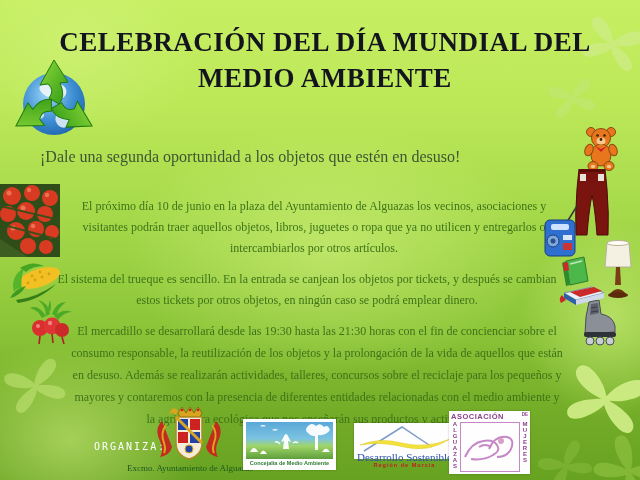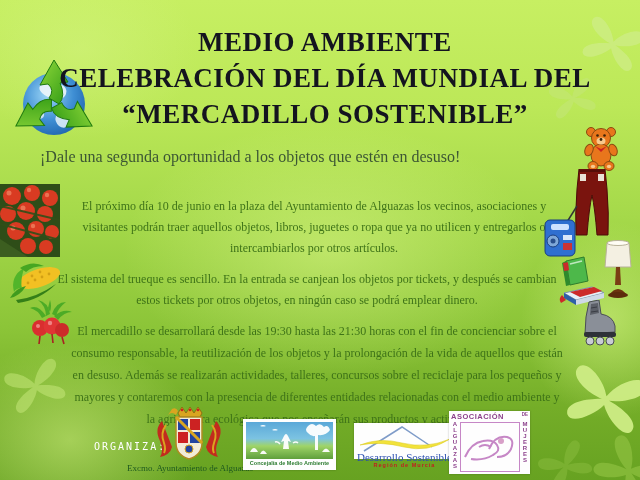--- a/index.html
+++ b/index.html
@@ -107,23 +107,22 @@
       <path d="M34 56 q6 0 8 5 q1 5 -4 6 q-6 1 -8 -4 q-1 -5 4 -7 Z" fill="#e8f3fa" opacity=".8"></path>
       <g fill="url(#gArr)" stroke="#1e7a0e" stroke-width="1">
         <path d="M52 8 L66 30 L58 31 Q64 44 57 52 L47 46 Q53 38 46 32 L38 33 Z"></path>
         <path d="M52 8 L66 30 L58 31 Q64 44 57 52 L47 46 Q53 38 46 32 L38 33 Z" transform="rotate(120 52 52)"></path>
         <path d="M52 8 L66 30 L58 31 Q64 44 57 52 L47 46 Q53 38 46 32 L38 33 Z" transform="rotate(240 52 52)"></path>
       </g>
     </svg>
   </div>
 
   <div class="abs title">
+    <div>CELEBRACIÓN DEL DÍA MUNDIAL DEL</div>
     <div>MEDIO AMBIENTE</div>
-    <div>CELEBRACIÓN DEL DÍA MUNDIAL DEL</div>
-    <div>“MERCADILLO SOSTENIBLE”</div>
   </div>
 
   <div class="abs subtitle">¡Dale una segunda oportunidad a los objetos que estén en desuso!</div>
 
   <p class="abs para p1">El próximo día 10 de junio en la plaza del Ayuntamiento de Alguazas los vecinos, asociaciones y visitantes podrán traer aquellos objetos, libros, juguetes o ropa que ya no utilicen y entregarlos o intercambiarlos por otros artículos.</p>
   <p class="abs para p2">El sistema del trueque es sencillo. En la entrada se canjean los objetos por tickets, y después se cambian estos tickets por otros objetos, en ningún caso se podrá emplear dinero.</p>
   <p class="abs para p3">El mercadillo se desarrollará desde las 19:30 hasta las 21:30 horas con el fin de concienciar sobre el consumo responsable, la reutilización de los objetos y la prolongación de la vida de aquellos que están en desuso. Además se realizarán actividades, talleres, concursos sobre el reciclaje para los pequeños y mayores y contaremos con la presencia de diferentes entidades relacionadas con el medio ambiente y la agricultura ecológica que nos enseñarán sus productos y actividades.</p>
 
   <div class="abs" style="left:0;top:184px;width:60px;height:73px;">
     <svg width="60" height="73" viewBox="0 0 60 73">

